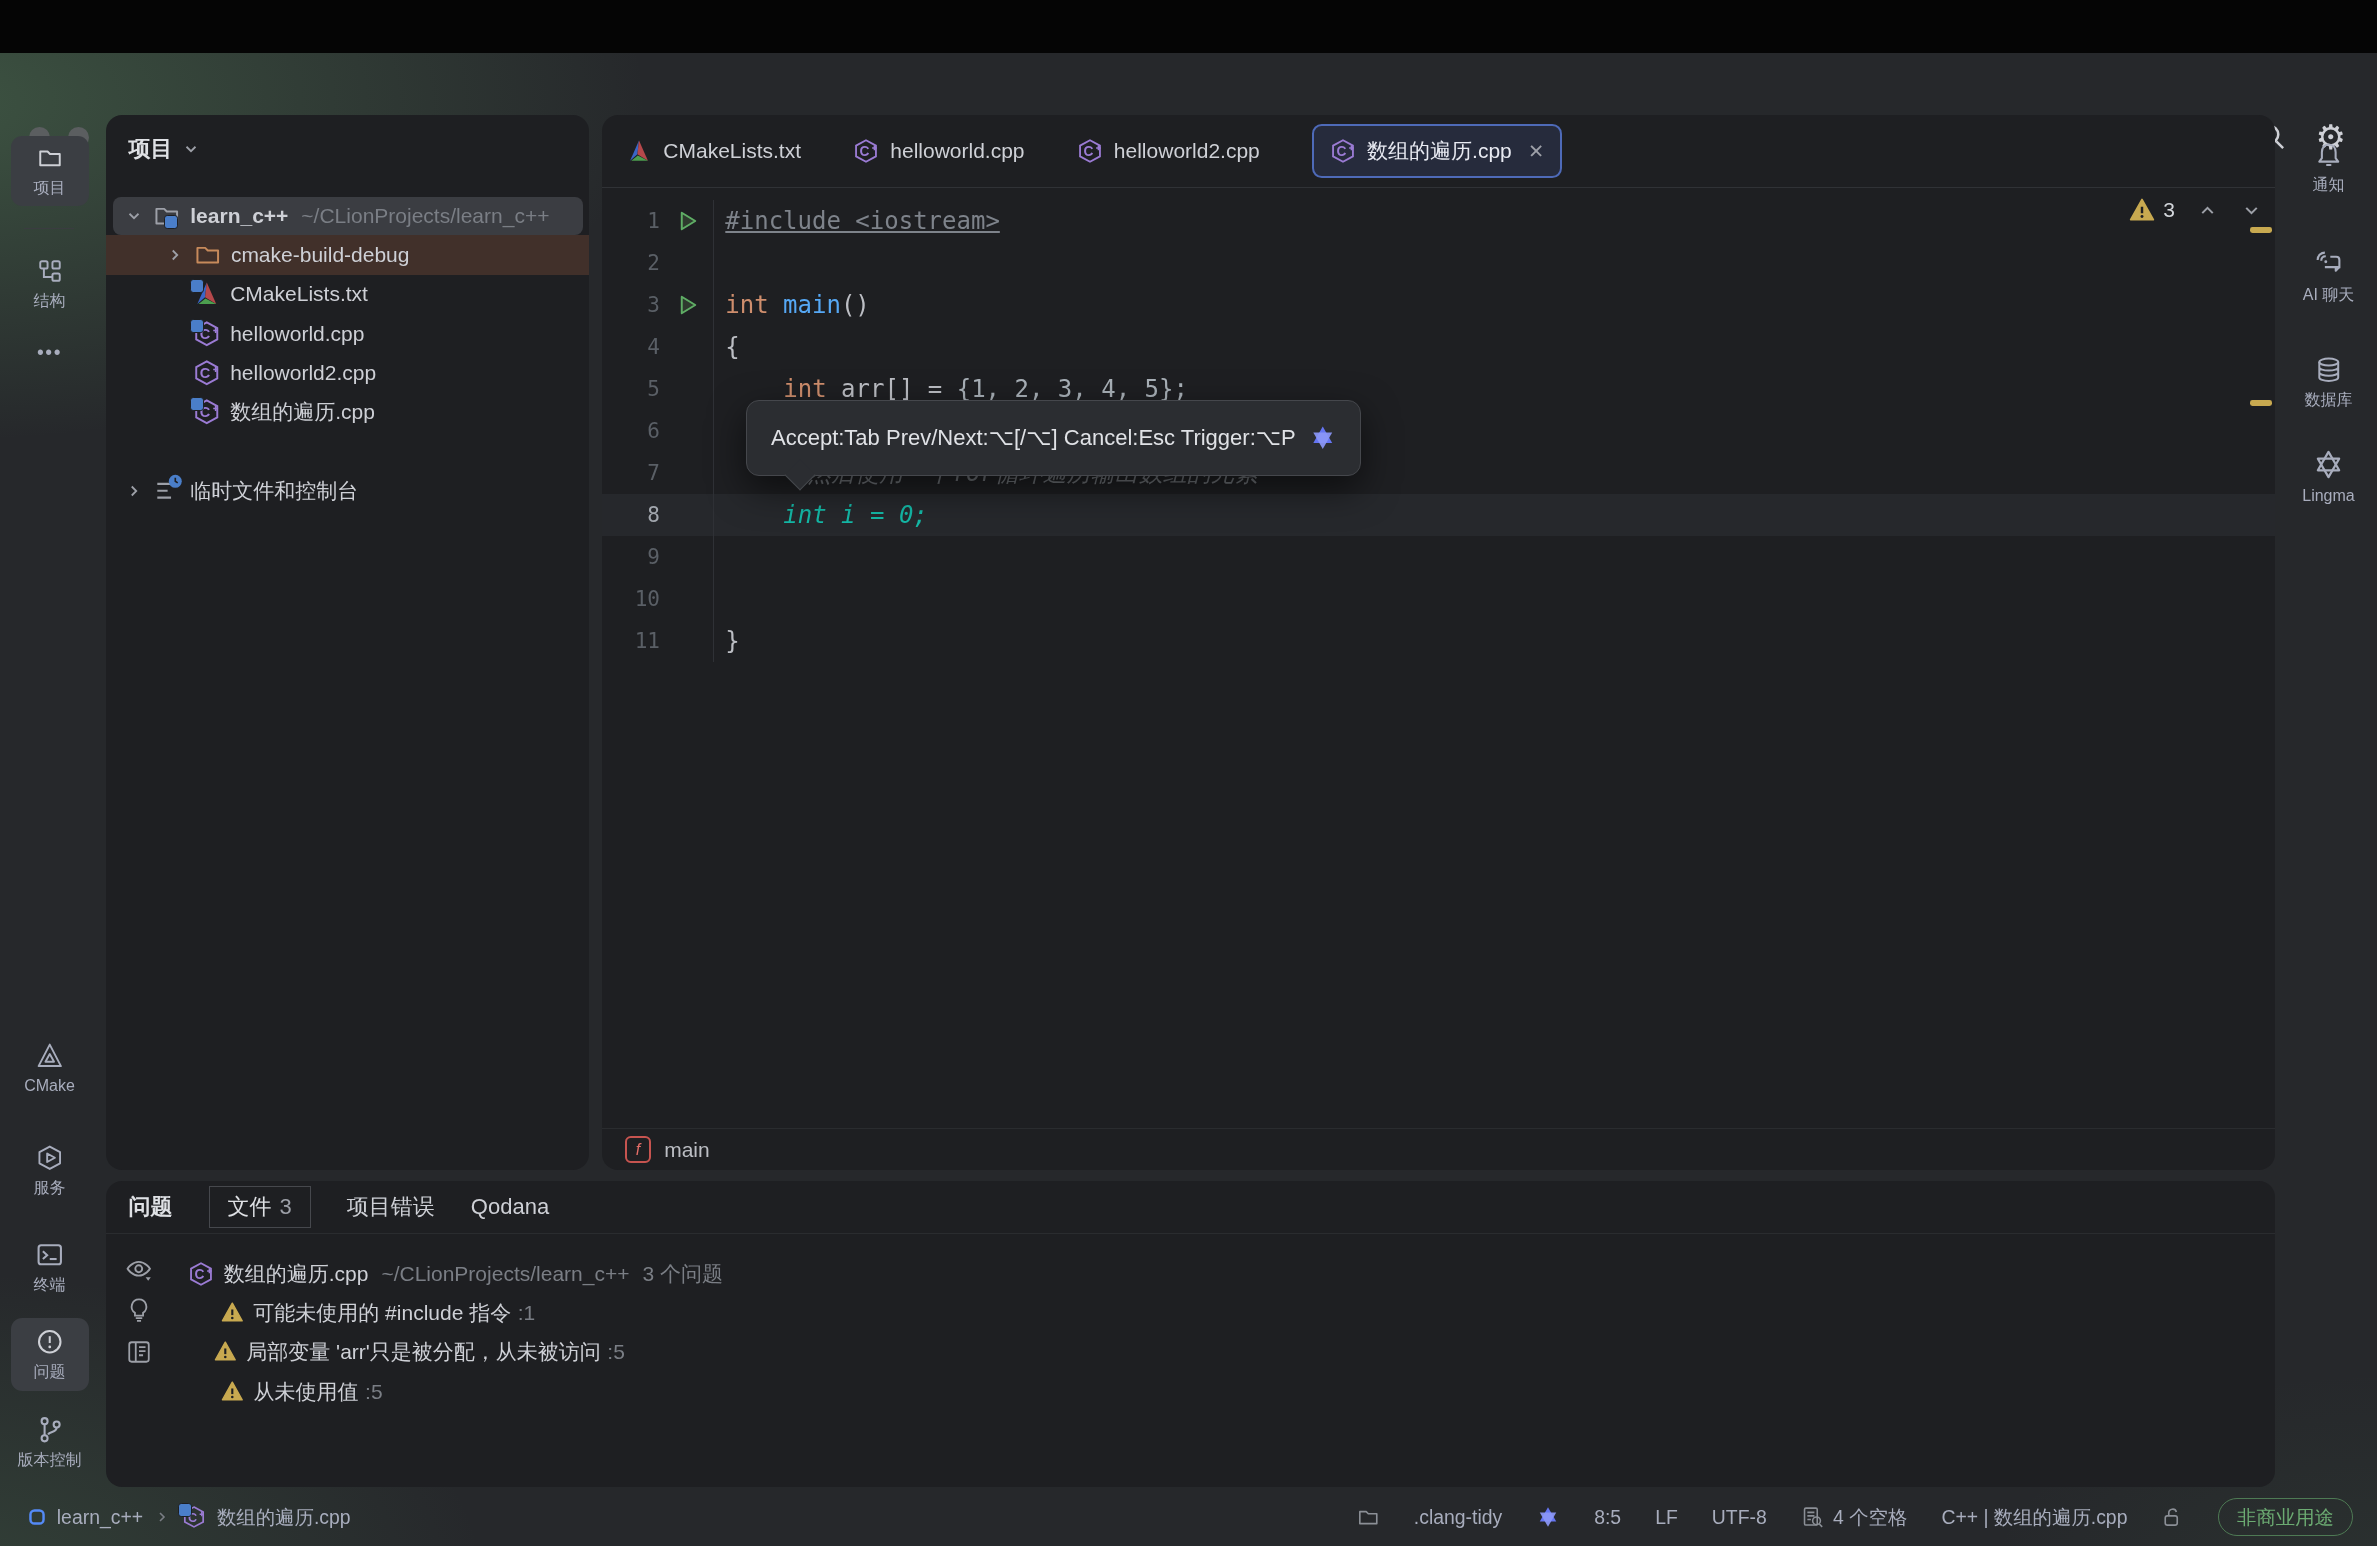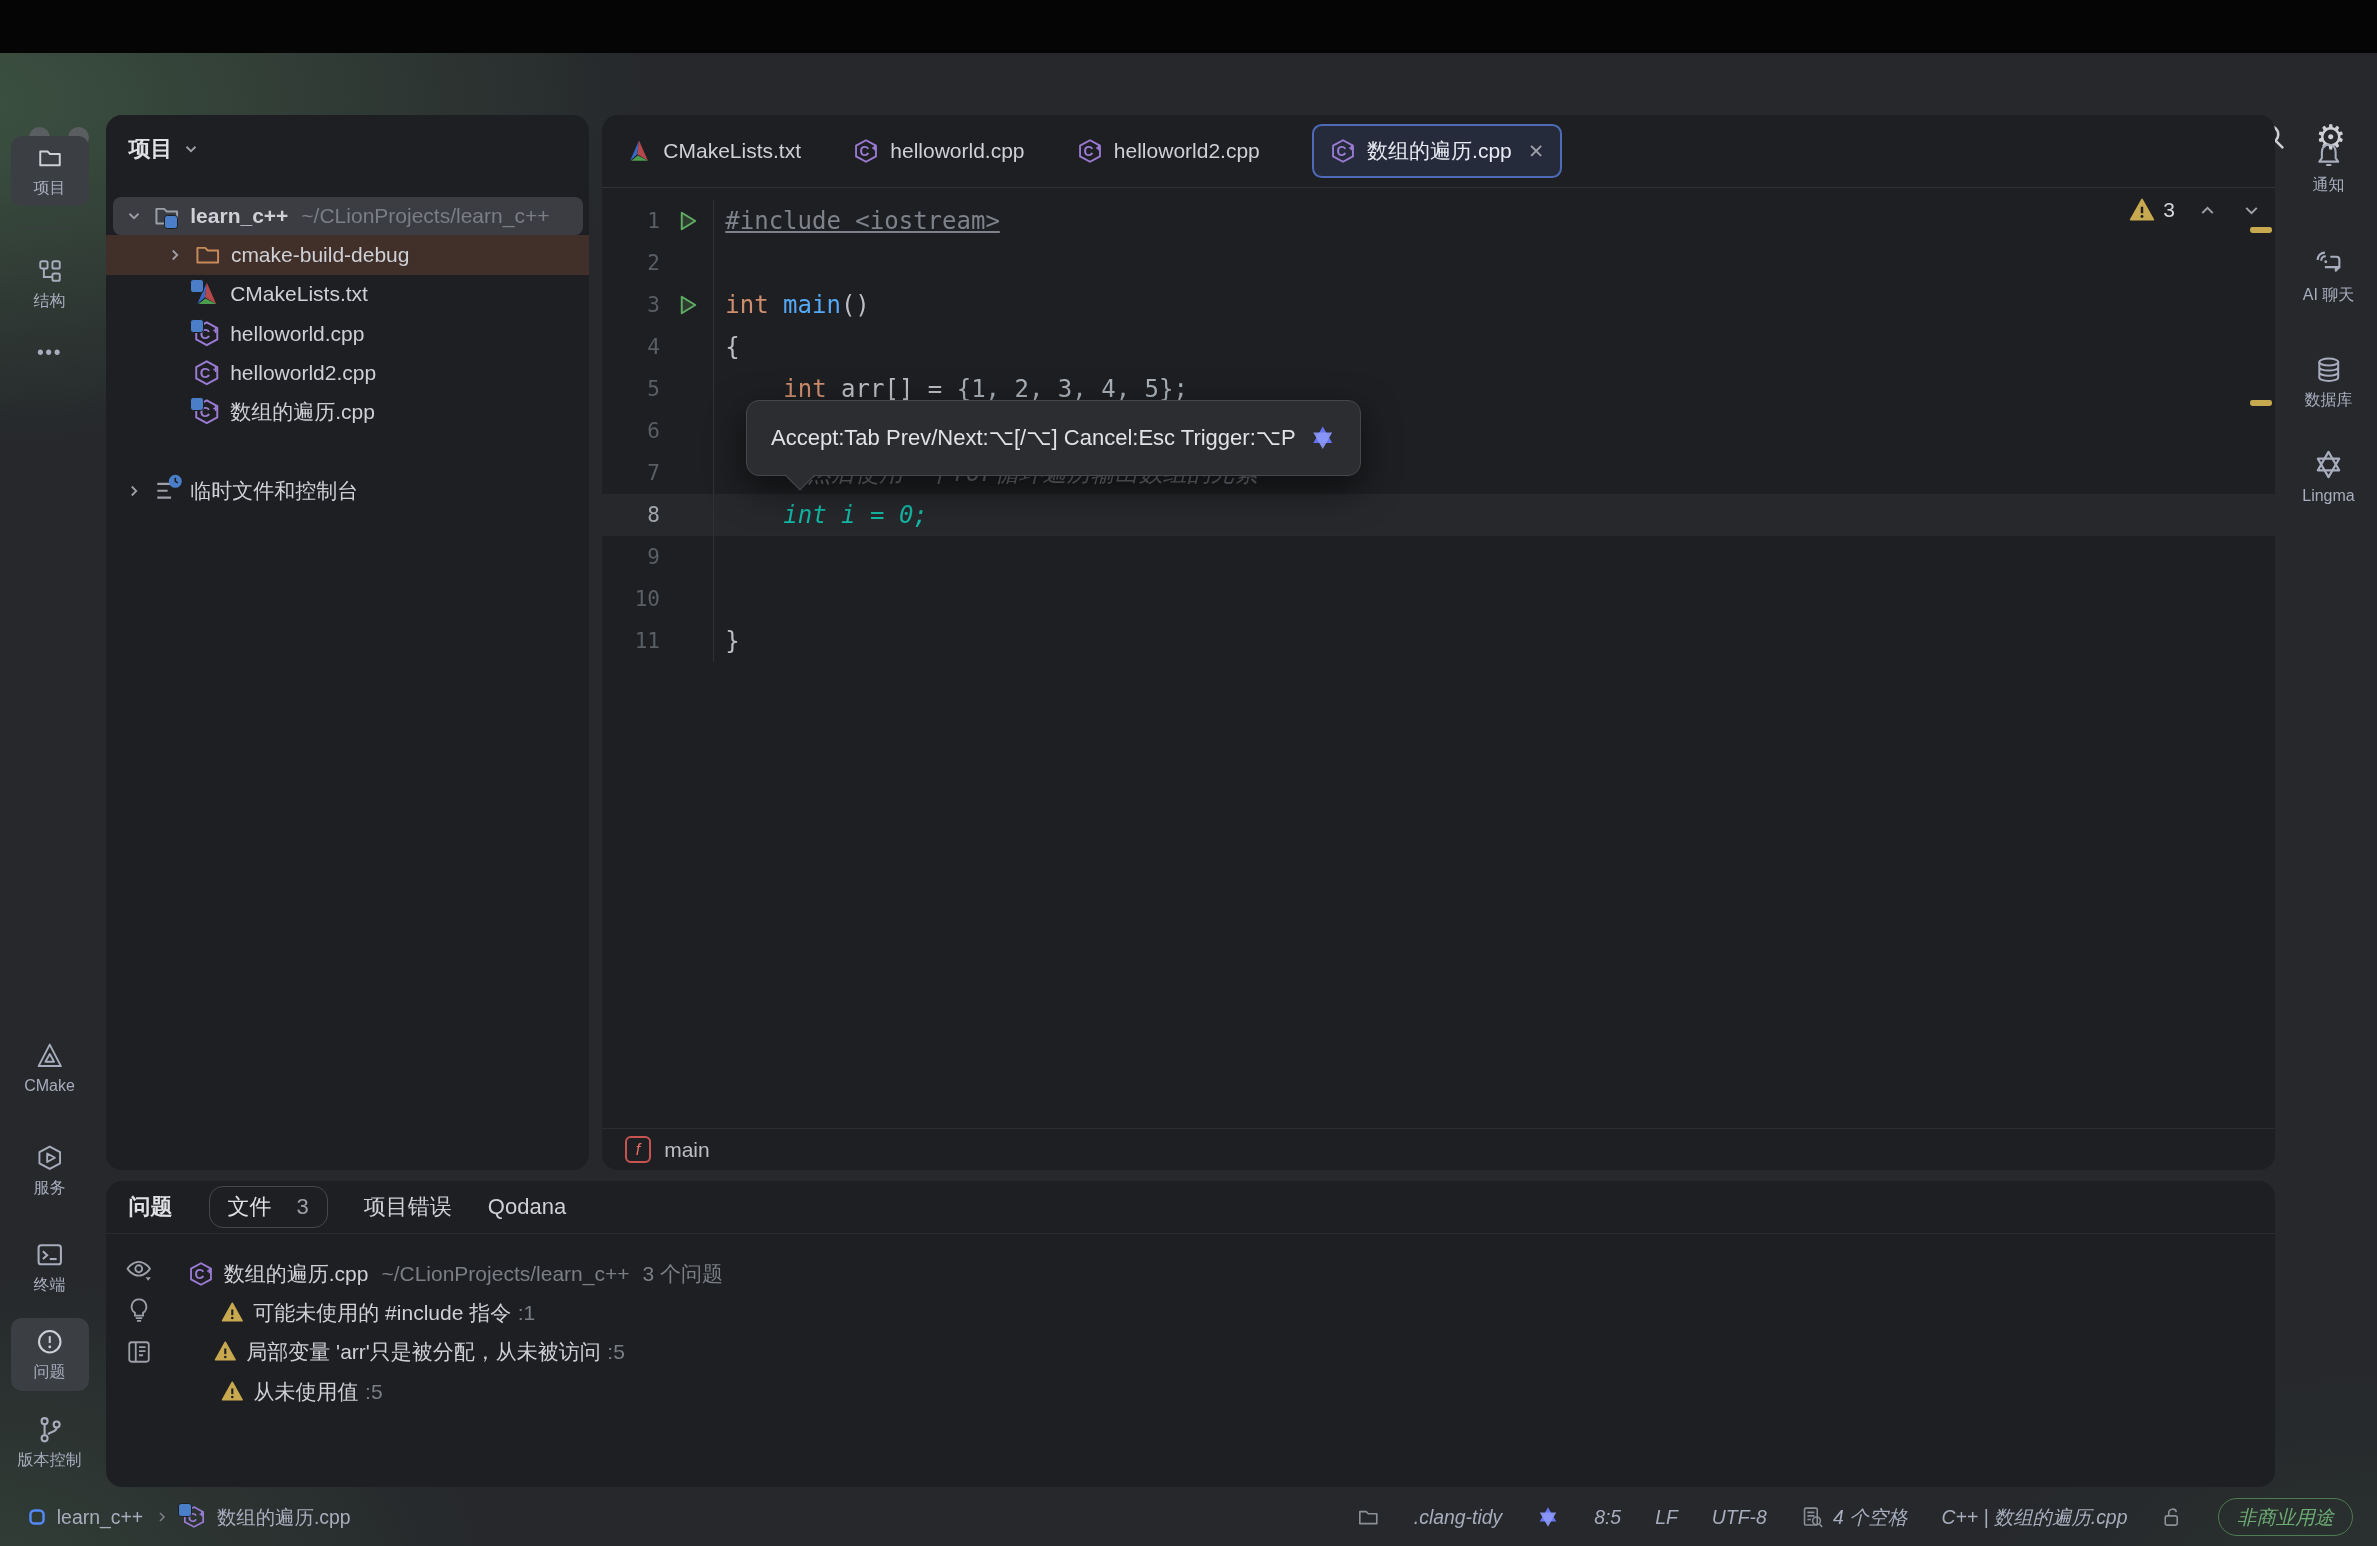--- a/index.html
+++ b/index.html
@@ -65,31 +65,31 @@
   .warnwidget .cnt{font-size:21px;color:#D3D6DB;margin-left:-14.6px;}
   .stripe-mark{position:absolute;right:3.2px;width:22px;height:5.7px;border-radius:2.4px;background:#C8A950;z-index:3;}
   .ebreadcrumb{position:absolute;left:0;bottom:0;width:1673px;height:42px;border-top:1.6px solid #2A2C2F;
     display:flex;align-items:center;gap:13px;padding-left:22.6px;box-sizing:border-box;font-size:21px;color:#BCBEC4;}
   .fbadge2{width:22.6px;height:22.6px;border-radius:5.7px;border:2px solid #C75450;color:#E36D67;font-size:16px;
     display:flex;align-items:center;justify-content:center;font-style:italic;}
   
   .bp-header{position:absolute;left:0;top:0;width:2169px;height:53px;border-bottom:1.6px solid #2A2C2F;
     display:flex;align-items:center;padding-left:22.6px;box-sizing:border-box;gap:36px;font-size:22px;}
   .bp-title{font-weight:600;color:#DFE1E5;}
-  .pill{display:flex;align-items:center;gap:25px;border:1.6px solid #46484D;border-radius:14px;height:40px;padding:0 18px;color:#DFE1E5;}
+  .pill{display:flex;align-items:center;gap:8px;border:1.6px solid #46484D;border-radius:0;height:40px;padding:0 18px;color:#DFE1E5;}
   .pill .cnt{color:#9DA0A8;}
   .bp-tab{color:#CED0D6;}
   .bp-tool{position:absolute;left:14.6px;width:36px;display:flex;justify-content:center;color:#9DA0A8;}
   .prow{position:absolute;height:39px;display:flex;align-items:center;font-size:21px;color:#CED0D6;gap:0;}
   .ploc{color:#7A7E85;margin-left:6.5px;}
   
   .statusbar{position:absolute;left:0;top:1488px;width:2377px;height:58px;display:flex;align-items:center;
     font-size:19.4px;color:#A8ADBD;}
   .sb-left{display:flex;align-items:center;gap:11.3px;margin-left:27.5px;}
-  .sb-right{margin-left:auto;display:flex;align-items:center;gap:34px;margin-right:24px;font-style:italic;}
+  .sb-right{margin-left:auto;display:flex;align-items:center;gap:34px;margin-right:24px;}
   .sb-item{display:flex;align-items:center;gap:9.7px;}
   .license{border:1.6px solid #4E7A54;color:#6CAB72;border-radius:808px;padding:4.9px 18px;font-size:19.4px;}
   .cppwrap{position:relative;}
 </style>
 </head>
 <body>
 
 <div class="screen">
   <div class="backdrop"></div>
 

